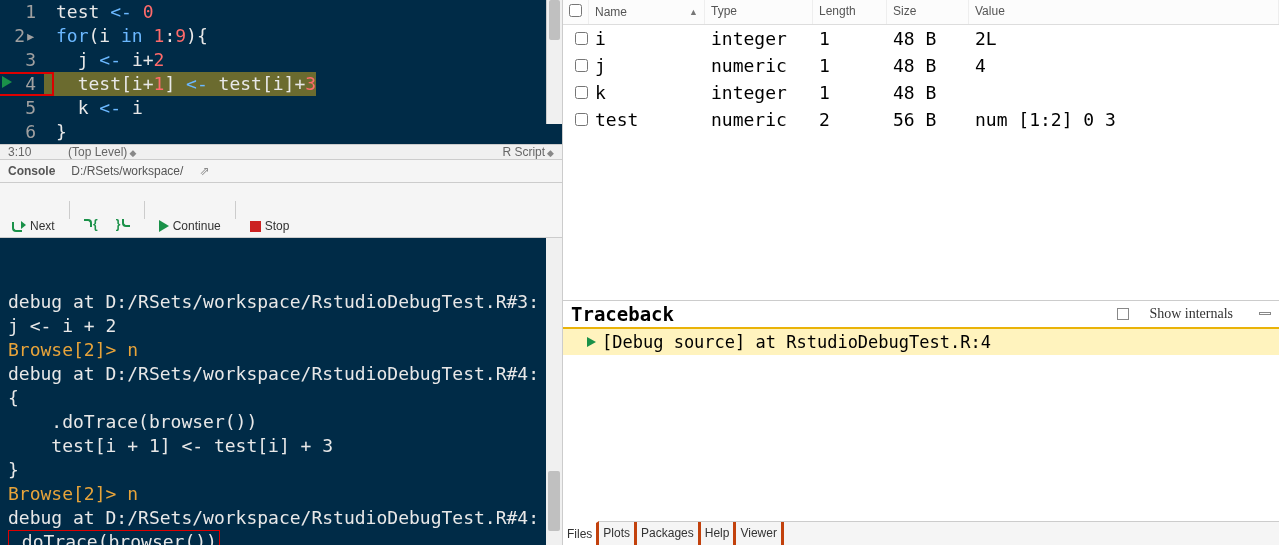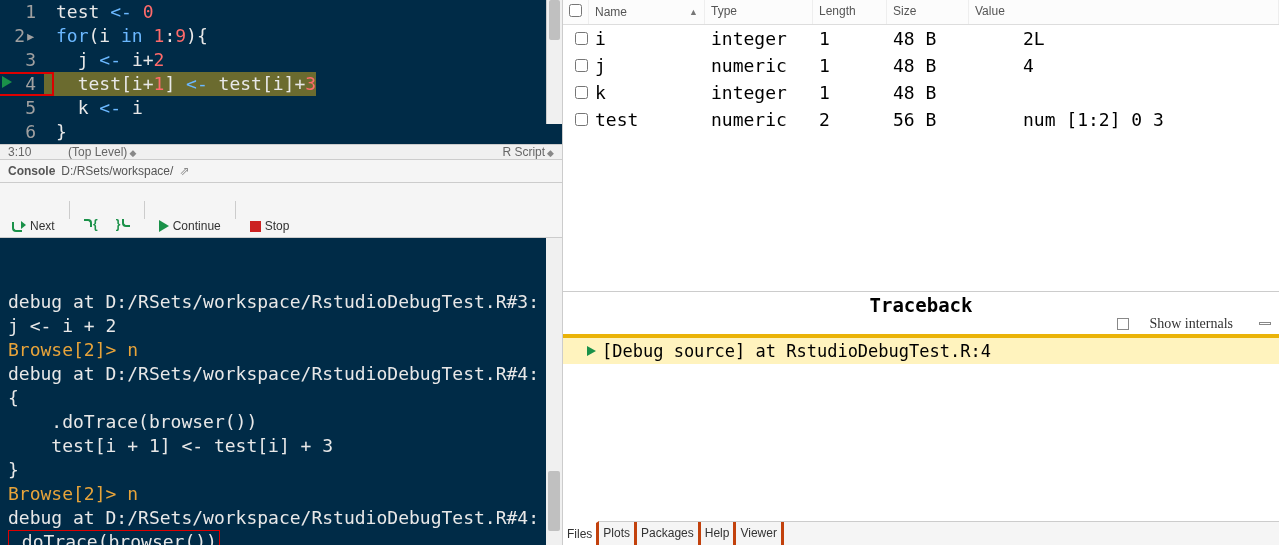--- a/index.html
+++ b/index.html
@@ -24,21 +24,21 @@
 .ed-status .pos { width: 60px; }
 .ed-status .scope { flex: 1; }
 .ed-status .lang { }
 .tri { font-size: 9px; margin-left: 2px; color: #888; }
 
 .ed-scroll { position: absolute; right: 0; top: 0; bottom: 20px; width: 16px; background: #f0f0f0; border-left: 1px solid #ccc; }
 .ed-scroll-thumb { position: absolute; top: 0; left: 2px; right: 2px; height: 40px; background: #c0c0c0; border-radius: 2px; }
 
 
 .console-panel { flex: 1; display: flex; flex-direction: column; min-height: 0; }
-.console-header { background: #f5f5f5; border-bottom: 1px solid #ccc; padding: 4px 8px; display: flex; align-items: center; gap: 6px; font-size: 12px; color: #444; }
+.console-header { background: #f5f5f5; border-bottom: 1px solid #ccc; padding: 4px 8px; display: flex; align-items: center; gap: 16px; font-size: 12px; color: #444; }
 .console-header .title { font-weight: 600; color: #555; }
 .console-header .path { color: #555; }
 .console-header .icon-ext { color: #888; cursor: pointer; }
 
 .debug-toolbar { background: #f5f5f5; border-bottom: 1px solid #ccc; padding: 3px 8px; display: flex; align-items: center; gap: 10px; font-size: 12px; }
 .tb-btn { display: inline-flex; align-items: center; gap: 4px; padding: 1px 4px; cursor: pointer; color: #333; margin-top: 32px; }
 .tb-sep { width: 1px; height: 18px; background: #ccc; }
 .ico { display: inline-block; width: 14px; height: 14px; position: relative; }
 .ico-next::before { content: ''; position: absolute; left: 0; top: 3px; width: 8px; height: 8px; border: 2px solid #1a9149; border-top: none; border-right: none; border-radius: 0 0 0 4px; }
 .ico-next::after { content: ''; position: absolute; right: 0; top: 2px; border-left: 5px solid #1a9149; border-top: 4px solid transparent; border-bottom: 4px solid transparent; }
@@ -78,26 +78,26 @@
 
 .env-body { font-family: "Lucida Console", Consolas, monospace; font-size: 18px; background: #fff; flex: 0 0 auto; }
 .env-row { display: flex; padding: 2px 0; align-items: center; }
 .env-row .col-chk input { margin-left: 6px; }
 .env-row > div { padding: 1px 6px; }
 .env-row .col-chk { width: 26px; }
 .env-row .col-name { width: 116px; }
 .env-row .col-type { width: 108px; }
 .env-row .col-len { width: 74px; }
 .env-row .col-size { width: 82px; }
-.env-row .col-val { flex: 1; margin-left: 48px; }
+.env-row .col-val { flex: 1; }
 
 .env-fill { flex: 1; }
 
 .traceback { border-top: 1px solid #ccc; }
-.tb-header { display: flex; align-items: center; padding: 2px 8px; font-family: "Lucida Console", Consolas, monospace; font-size: 19px; font-weight: bold; background: #fff; border-bottom: 4px solid #eab308; flex-direction: column; }
+.tb-header { display: flex; align-items: center; padding: 2px 8px; font-family: "Lucida Console", Consolas, monospace; font-size: 19px; font-weight: bold; background: #fff; border-bottom: 2px solid #eab308; }
 .tb-header .show-int { margin-left: auto; font-family: "Segoe UI"; font-size: 14px; font-weight: normal; color: #333; display: flex; align-items: center; gap: 20px; }
 .tb-header .chk { width: 12px; height: 12px; border: 1px solid #888; }
 .tb-header .mini { width: 12px; height: 3px; border: 1px solid #888; margin-left: 6px; }
 
 .tb-row { background: #fff3be; padding: 3px 24px; font-family: "Lucida Console", Consolas, monospace; font-size: 17px; display: flex; align-items: center; gap: 6px; }
 .tb-arrow { width: 0; height: 0; border-left: 9px solid #1a9149; border-top: 5px solid transparent; border-bottom: 5px solid transparent; }
 .tb-fill { flex: 1; min-height: 150px; }
 
 .tabs { border-top: 1px solid #ccc; background: #f5f5f5; display: flex; font-size: 12px; }
 .tabs .tab { padding: 4px 4px; border-right: 3px solid #c2410c; cursor: pointer; color: #333; }

